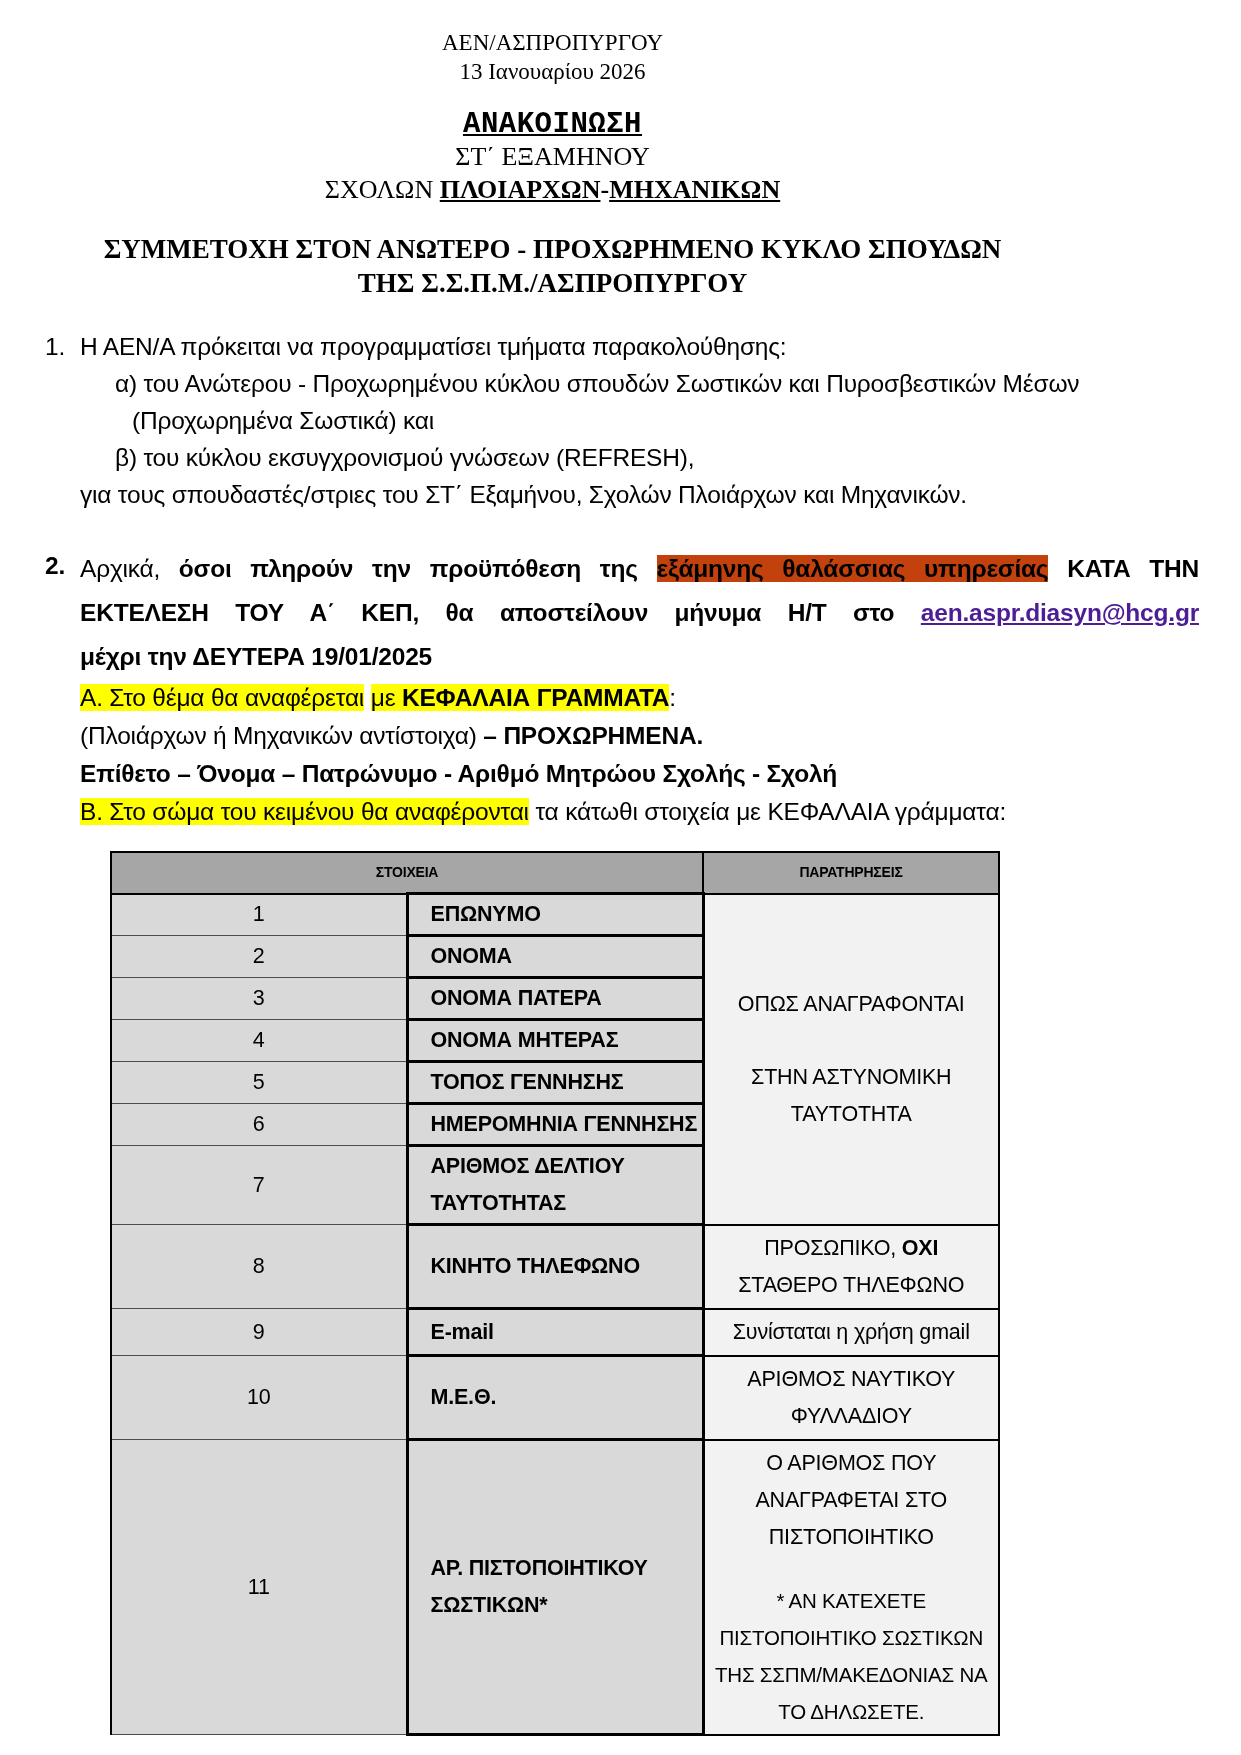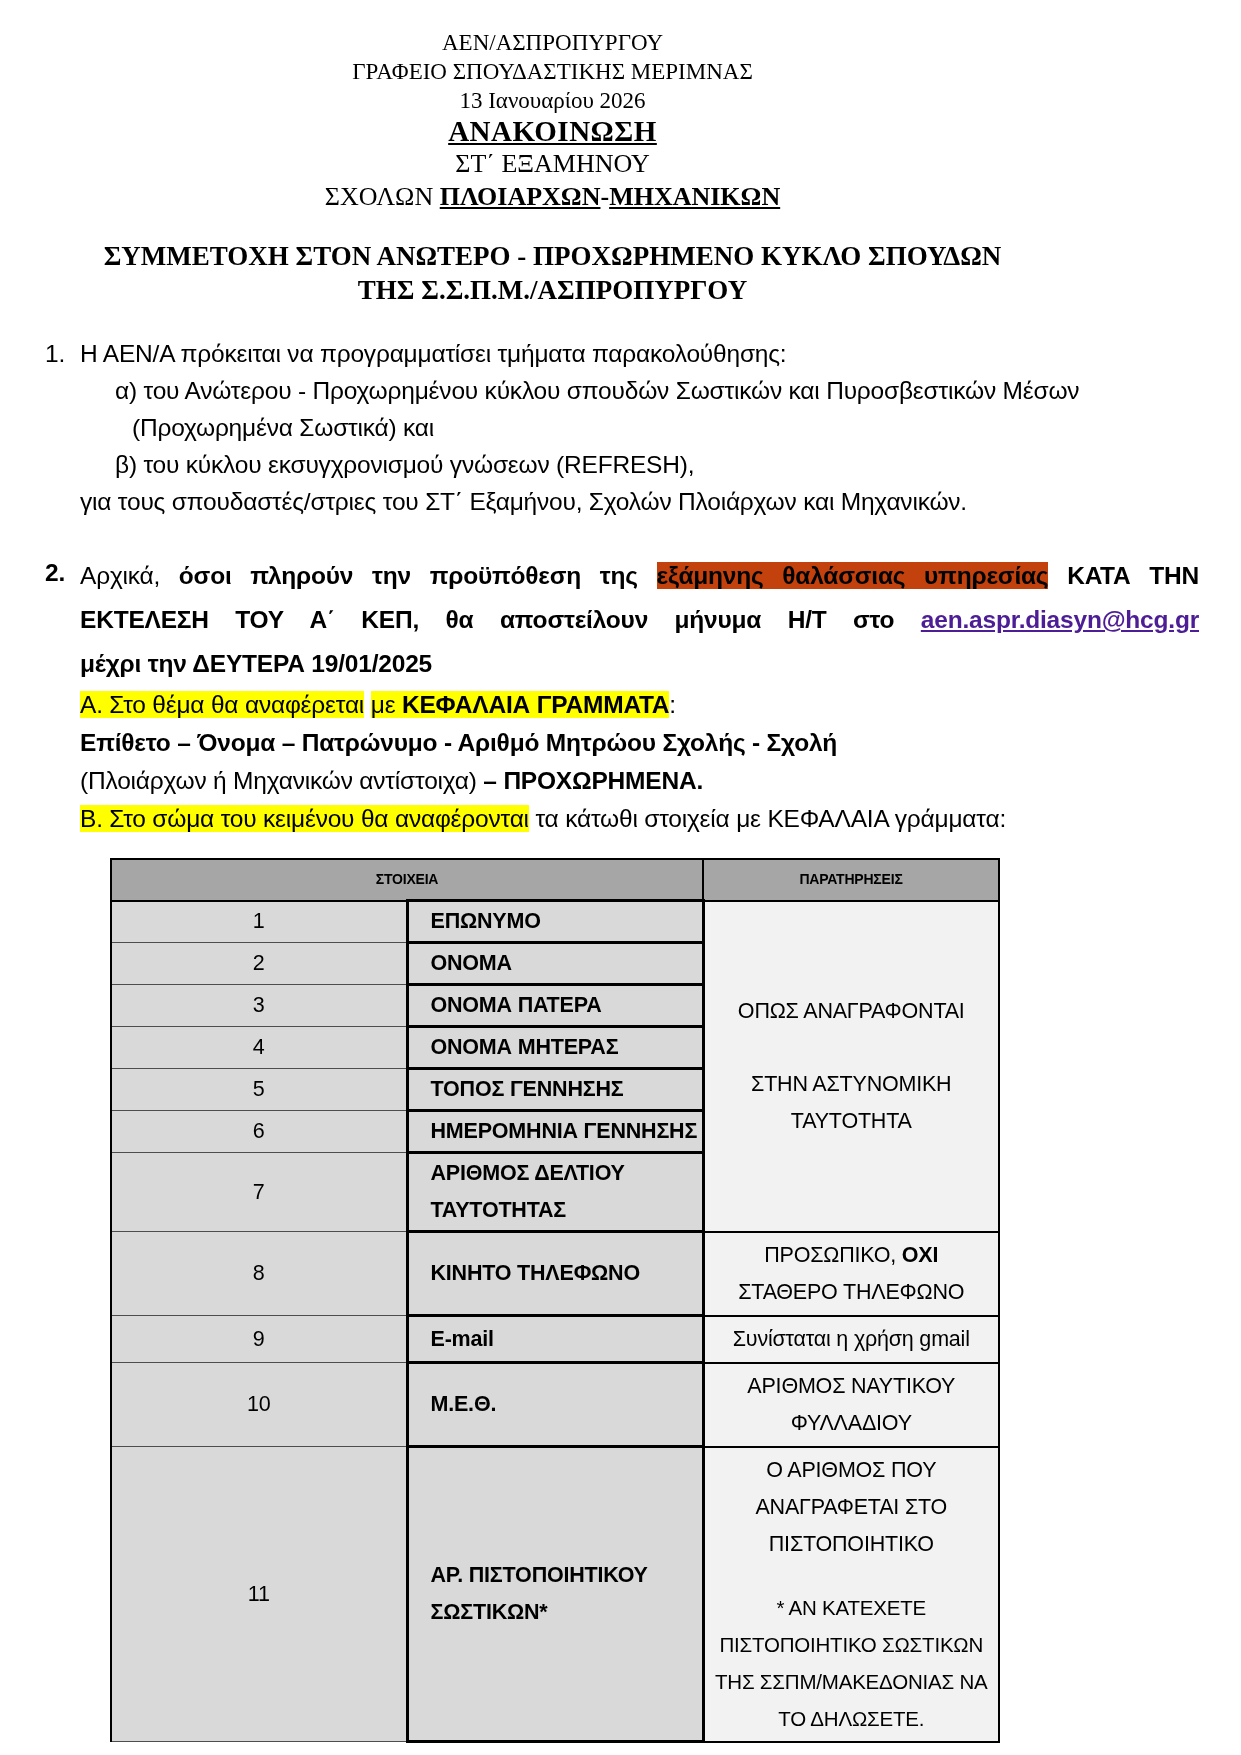--- a/index.html
+++ b/index.html
@@ -6,21 +6,21 @@
   body{
     width:1241px;height:1755px;overflow:hidden;color:#000;
     font-family:"Liberation Sans","DejaVu Sans",sans-serif;
     letter-spacing:-0.2px;
   }
   .page{padding:28px 42px 0 45px;}
 
   
   .hdr{width:1015px;text-align:center;font-family:"Liberation Serif","DejaVu Serif",serif;letter-spacing:0;}
   .hdr-line{font-size:23px;line-height:29px;}
-  .ann{font-size:29px;font-weight:700;text-decoration:underline;letter-spacing:0.5px;line-height:33px;}
+  .ann{font-size:29px;font-weight:700;text-decoration:underline;letter-spacing:0.5px;margin-top:22px;line-height:33px;font-family:Liberation Mono, monospace;}
   .sem{font-size:26px;line-height:32px;}
   .sch{font-size:26px;line-height:33px;}
   .subject{margin-top:26px;font-weight:700;font-size:27px;line-height:34px;}
 
   
   .list{margin-top:28px;font-size:24.5px;line-height:37px;}
   .item{display:flex;margin-top:0;}
   .no{width:35px;flex:none;}
   .ibody{flex:1;min-width:0;}
   .sub{padding-left:52px;text-indent:-17px;}
@@ -49,21 +49,20 @@
   .merged-gap{margin-top:36px;}
   .note{margin-top:26px;font-size:20.5px;}
 </style>
 </head>
 <body>
 
 <div class="page">
 
   <div class="hdr">
     <div class="hdr-line">ΑΕΝ/ΑΣΠΡΟΠΥΡΓΟΥ</div>
-    <div class="hdr-line">ΓΡΑΦΕΙΟ ΣΠΟΥΔΑΣΤΙΚΗΣ ΜΕΡΙΜΝΑΣ</div>
     <div class="hdr-line">13 Ιανουαρίου 2026</div>
     <div class="ann">ΑΝΑΚΟΙΝΩΣΗ</div>
     <div class="sem">ΣΤ΄ ΕΞΑΜΗΝΟΥ</div>
     <div class="sch"><span>ΣΧΟΛΩΝ </span><span class="b u">ΠΛΟΙΑΡΧΩΝ</span><span class="b">-</span><span class="b u">ΜΗΧΑΝΙΚΩΝ</span></div>
     <div class="subject">
       <div>ΣΥΜΜΕΤΟΧΗ ΣΤΟΝ ΑΝΩΤΕΡΟ - ΠΡΟΧΩΡΗΜΕΝΟ ΚΥΚΛΟ ΣΠΟΥΔΩΝ</div>
       <div>ΤΗΣ Σ.Σ.Π.Μ./ΑΣΠΡΟΠΥΡΓΟΥ</div>
     </div>
   </div>
 
@@ -79,22 +78,22 @@
       </div>
     </div>
 
     <div class="item">
       <span class="no b">2.</span>
       <div class="ibody">
         <div class="ln just"><span>Αρχικά, </span><span class="b">όσοι πληρούν την προϋπόθεση της </span><span class="b hl-g">εξάμηνης θαλάσσιας υπηρεσίας</span><span class="b"> </span><span class="b">ΚΑΤΑ ΤΗΝ</span></div>
         <div class="ln just"><span class="b">ΕΚΤΕΛΕΣΗ ΤΟΥ Α΄ ΚΕΠ</span><span class="b">, </span><span class="b">θα αποστείλουν μήνυμα Η/Τ στο </span><a class="b lnk">aen.aspr.diasyn@hcg.gr</a></div>
         <div class="ln"><span class="b">μέχρι την ΔΕΥΤΕΡΑ 19/01/2025</span></div>
         <div class="lns"><span class="hl-y">Α. Στο θέμα θα αναφέρεται</span><span> </span><span class="hl-y">με </span><span class="b hl-y">ΚΕΦΑΛΑΙΑ ΓΡΑΜΜΑΤΑ</span><span>:</span></div>
+        <div class="lns"><span>(Πλοιάρχων ή Μηχανικών αντίστοιχα) </span><span class="b">– ΠΡΟΧΩΡΗΜΕΝΑ.</span></div>
         <div class="lns"><span class="b">Επίθετο – Όνομα – Πατρώνυμο - Αριθμό Μητρώου Σχολής - Σχολή</span></div>
-        <div class="lns"><span>(Πλοιάρχων ή Μηχανικών αντίστοιχα) </span><span class="b">– ΠΡΟΧΩΡΗΜΕΝΑ.</span></div>
         <div class="lns"><span class="hl-y">Β. Στο σώμα του κειμένου θα αναφέρονται</span><span> τα κάτωθι στοιχεία με ΚΕΦΑΛΑΙΑ γράμματα:</span></div>
       </div>
     </div>
 
     <table class="t">
       <tbody>
           <tr class="r-n">
         <th colspan="2">ΣΤΟΙΧΕΙΑ</th>
         <th>ΠΑΡΑΤΗΡΗΣΕΙΣ</th>
       </tr>

